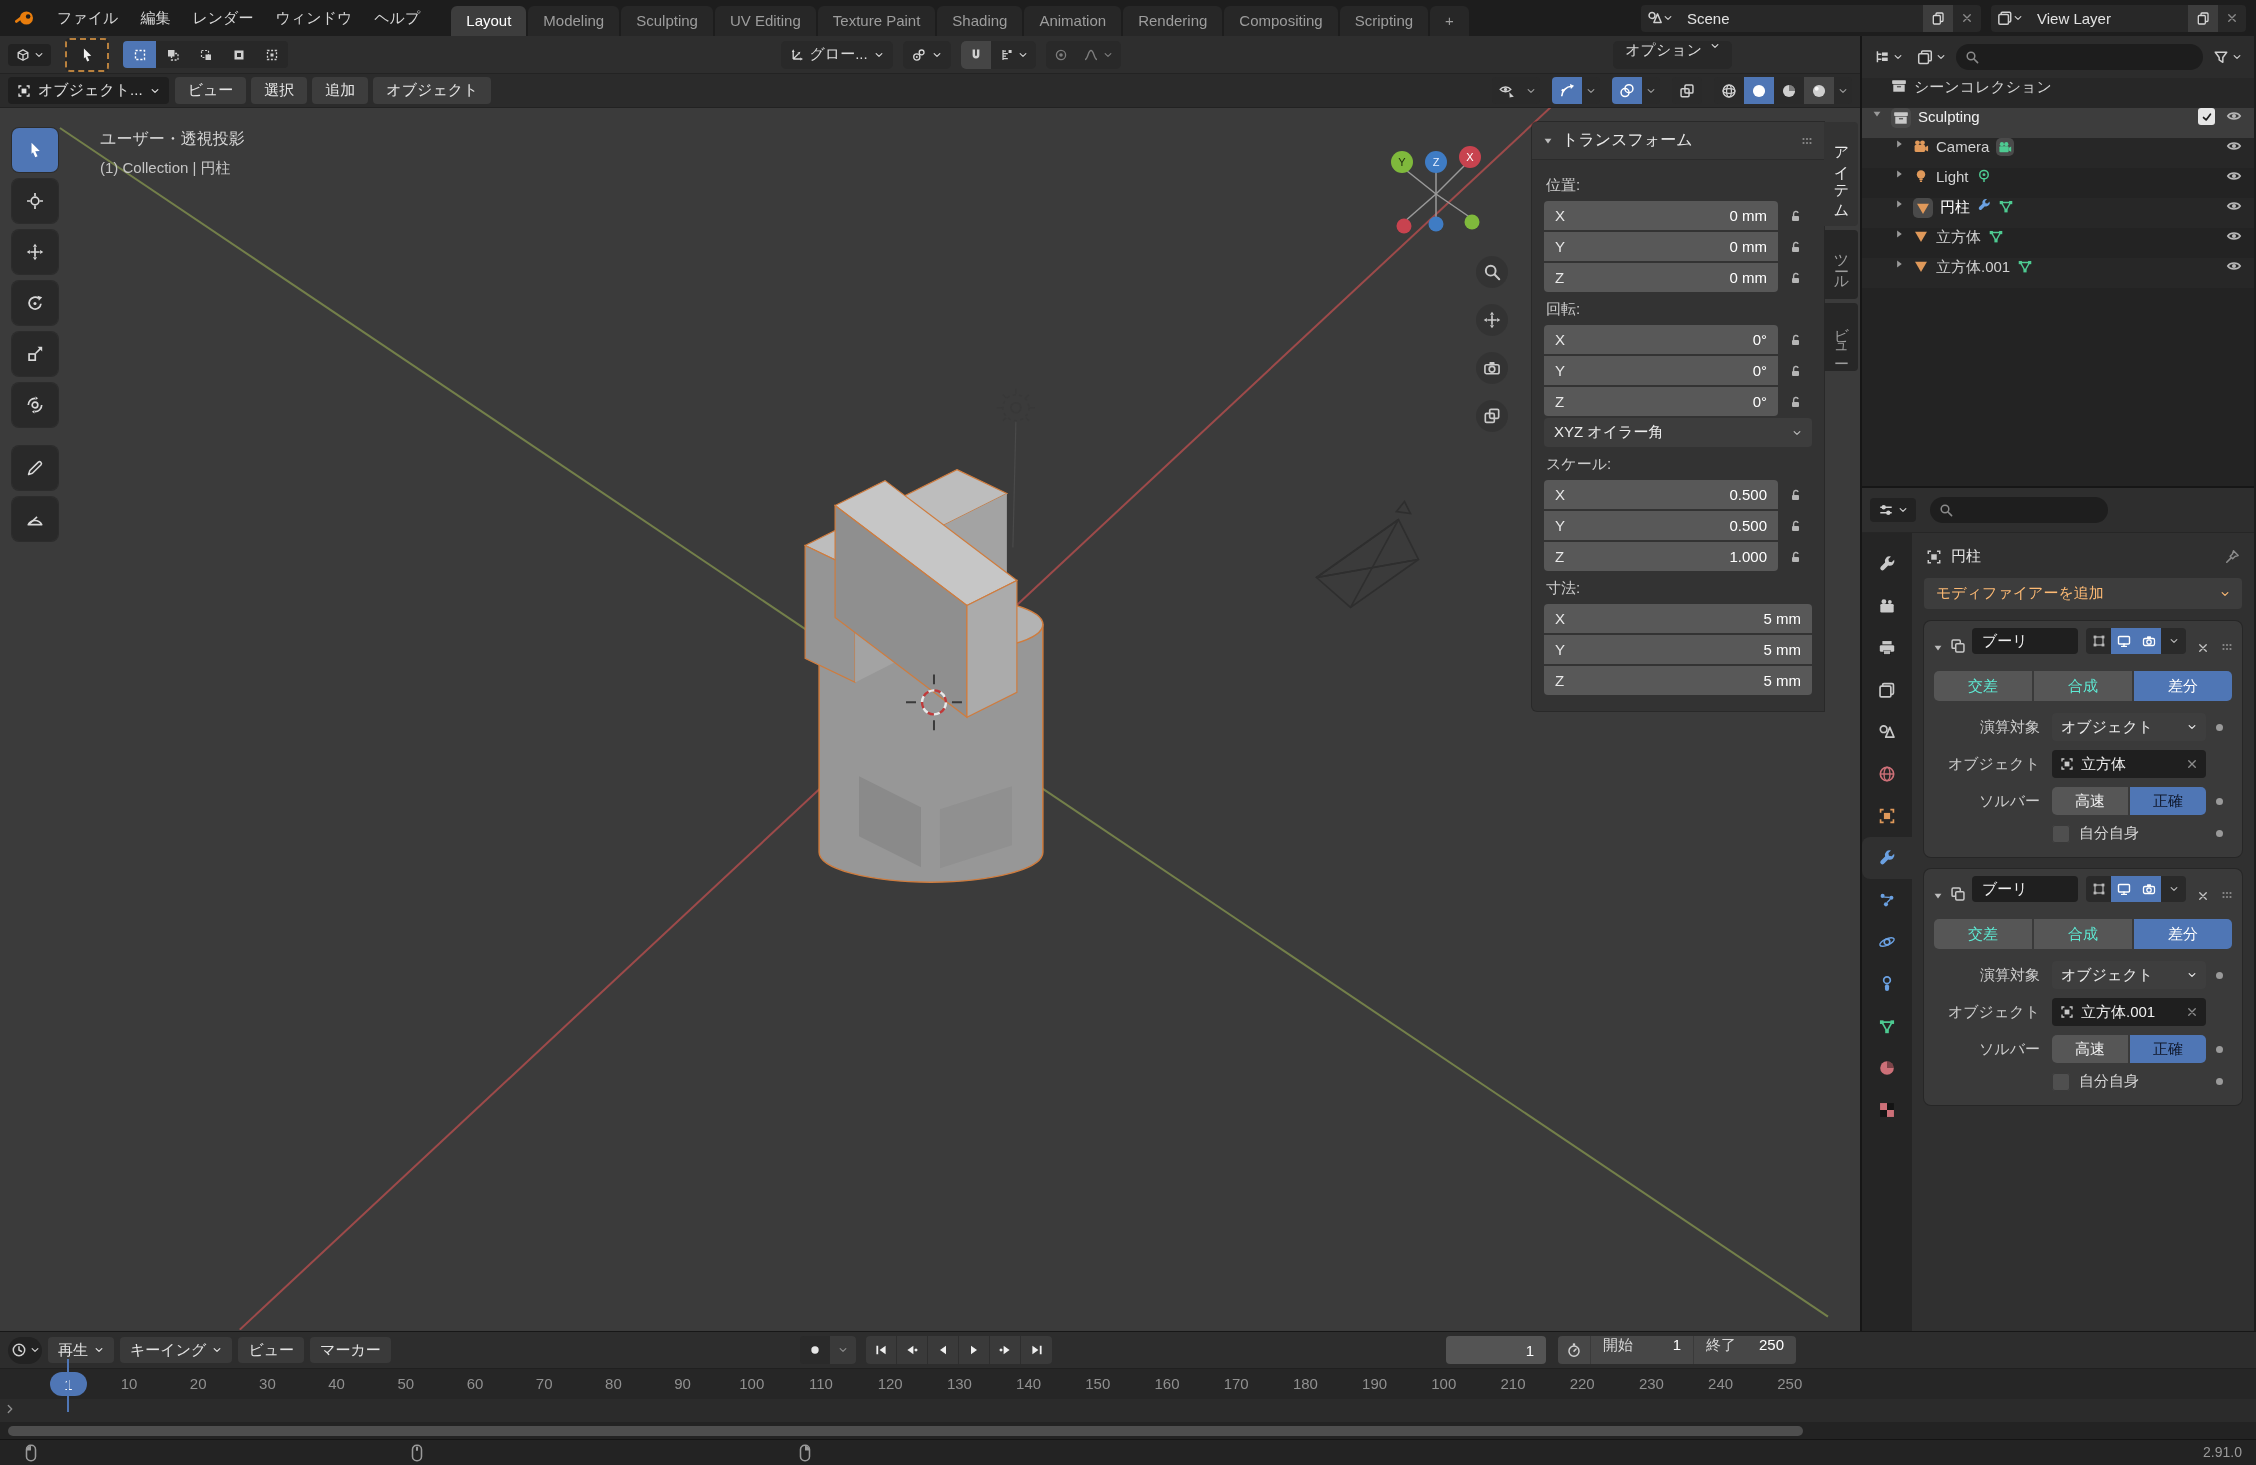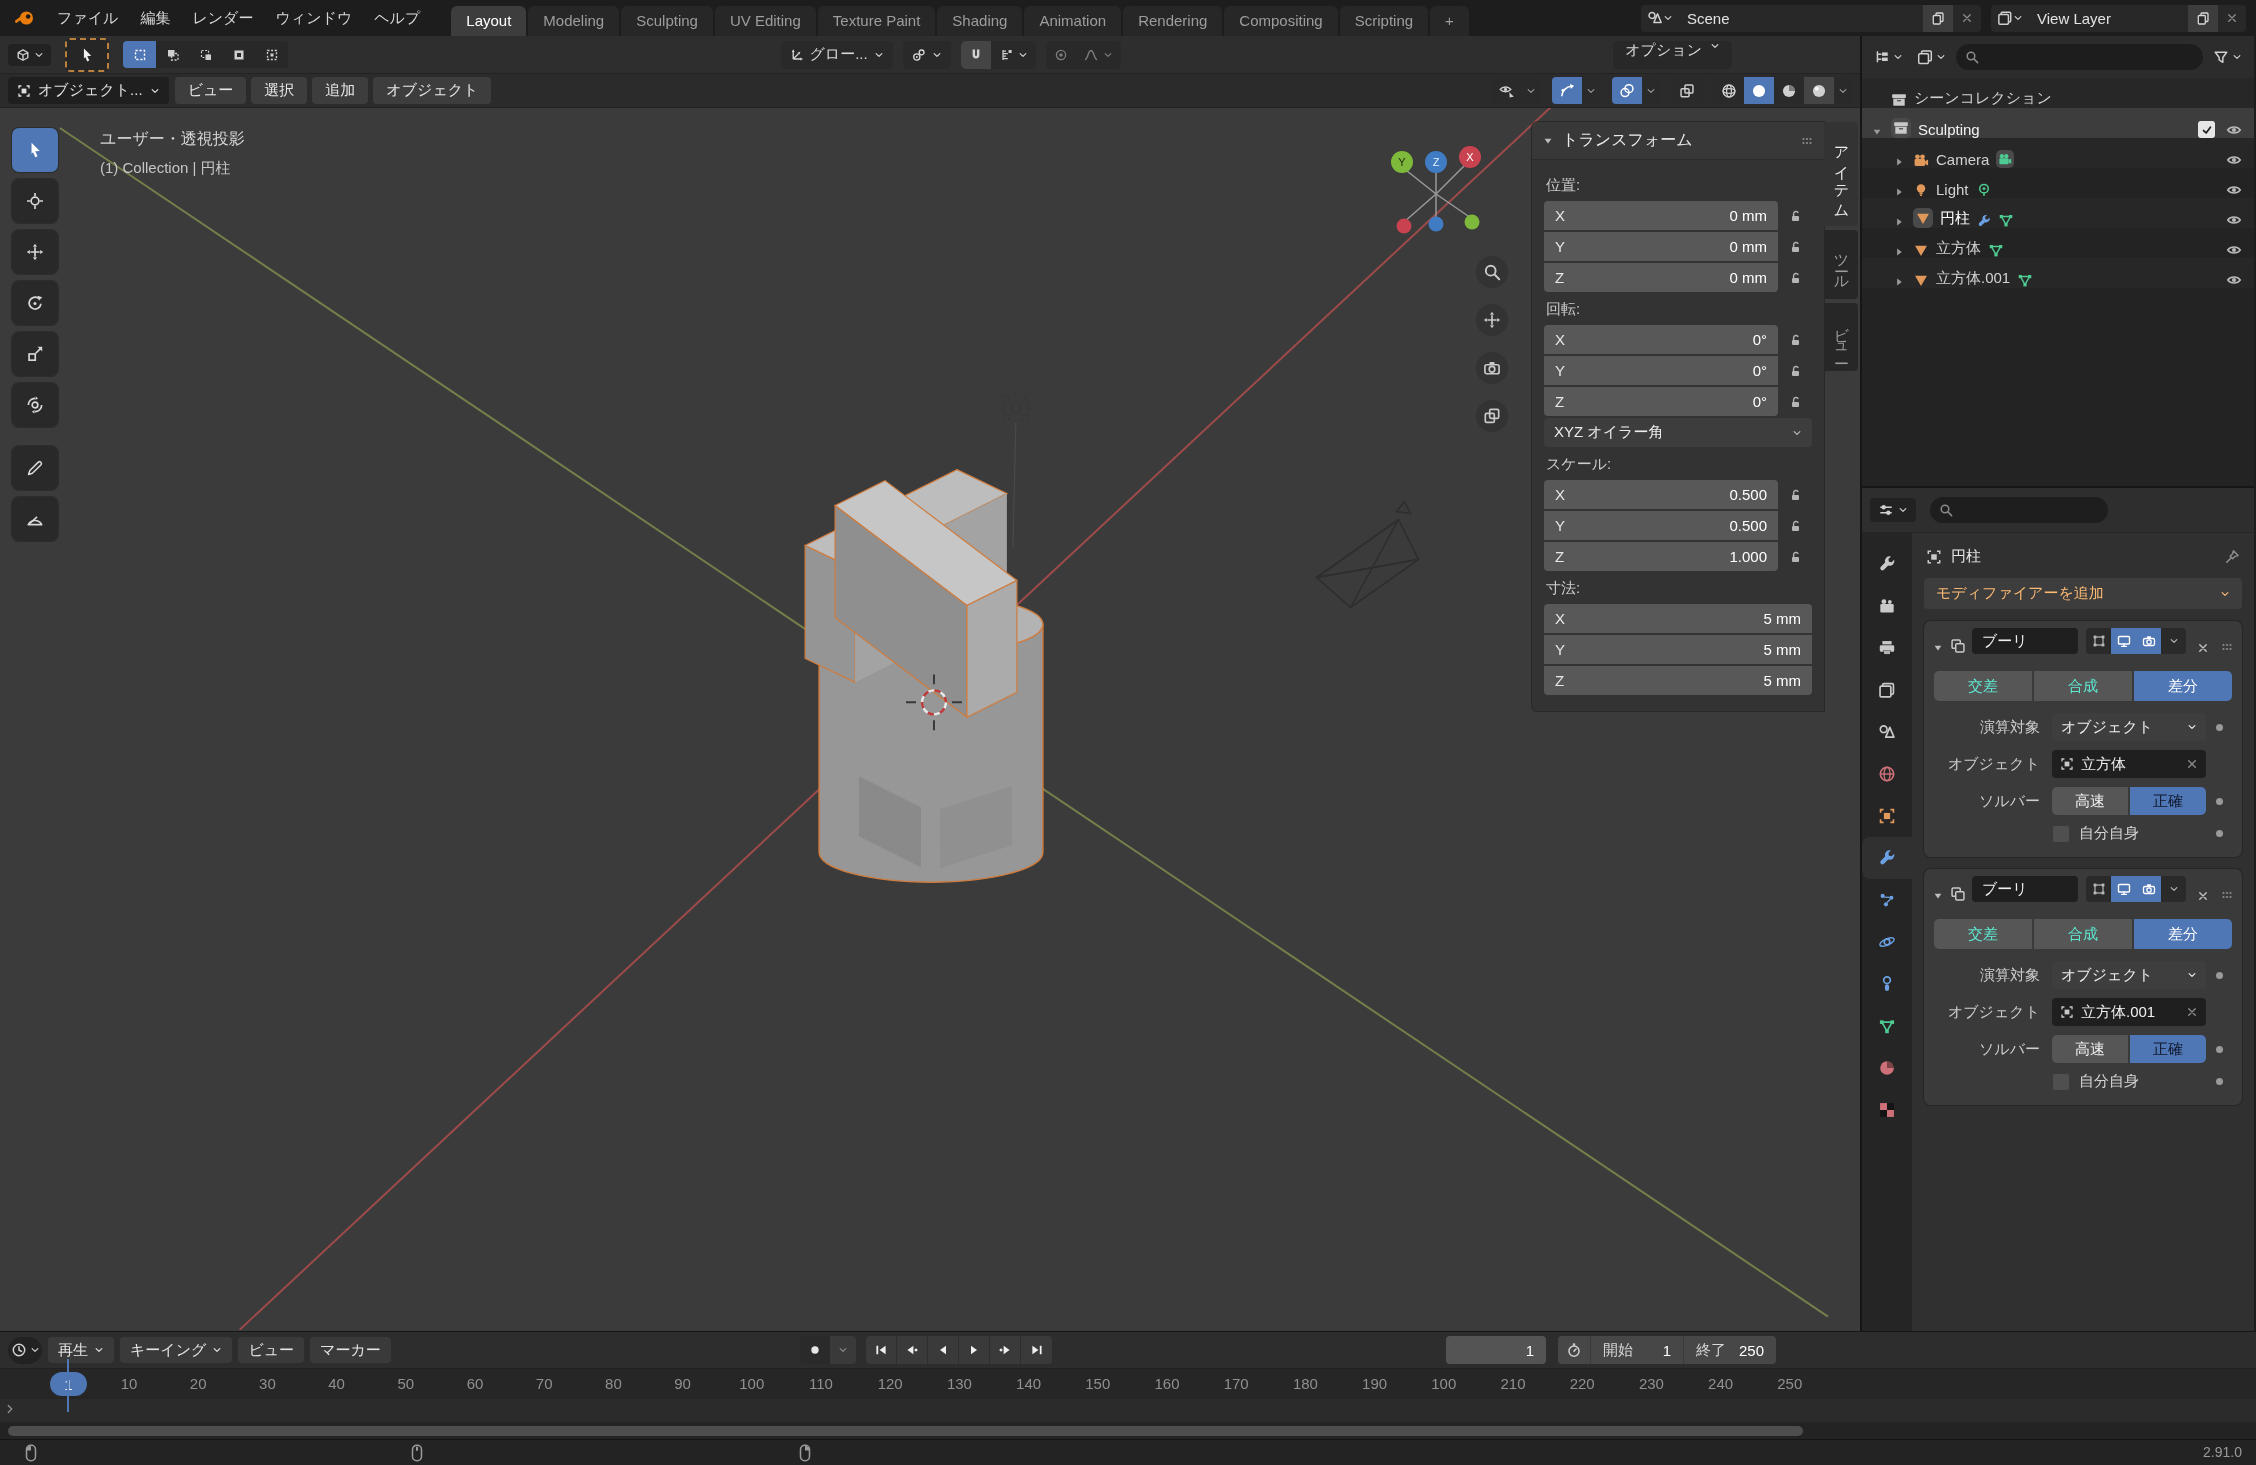--- a/index.html
+++ b/index.html
@@ -79,21 +79,21 @@
   .ntabs{position:absolute;right:0;top:14px;width:36px;display:flex;flex-direction:column;gap:4px}
   .ntab{writing-mode:vertical-rl;padding:14px 0;width:34px;background:#272727;color:#9d9d9d;border-radius:0 4px 4px 0;font-size:15px;letter-spacing:2px;text-align:center}
   .ntab.active{background:#333;color:#ececec}
   
   .rightcol{width:392px;display:flex;flex-direction:column}
   .outliner{height:452px;background:#232323;display:flex;flex-direction:column;border-bottom:2px solid #161616;box-sizing:border-box}
   .olhead{height:42px;background:#2c2c2c;display:flex;align-items:center;gap:6px;padding:0 8px}
   .olbtn{display:flex;align-items:center;gap:3px;color:#cfcfcf;padding:3px 4px}
   .olsearch{flex:1;height:26px;background:#1d1d1d;border-radius:13px;display:flex;align-items:center;padding:0 9px;color:#8a8a8a;gap:6px}
   .oltree{flex:1;overflow:hidden;font-size:15px}
-  .olrow{height:30px;display:flex;align-items:flex-end;gap:7px;padding:0 8px;color:#d2d2d2}
+  .olrow{height:30px;display:flex;align-items:flex-start;gap:7px;padding:0 8px;color:#d2d2d2}
   .olrow .caret{width:14px;display:flex;justify-content:center;color:#9a9a9a}
   .olrow .grow{flex:1}
   .olrow:nth-child(odd){background:#272727}
   .olrow:nth-child(even){background:#232323}
   .olrow.activecol{background:#3d3d3d;color:#f2f2f2}
   .olrow .name{white-space:nowrap}
   .sel .name{color:#fff}
   .iconbox{background:#4a4a4a;border-radius:5px;padding:2px;display:flex}
   .olcheck{width:17px;height:17px;background:#e6e6e6;border-radius:3px;display:flex;align-items:center;justify-content:center;color:#1c1c1c}
   .eyebtn{color:#b8b8b8;display:flex;width:24px;justify-content:center}
@@ -146,21 +146,21 @@
   .tlmenu{display:flex;align-items:center;gap:6px;background:#3a3a3a;border-radius:4px;height:26px;padding:0 10px;color:#e4e4e4}
   .tlcenter{position:absolute;left:800px;top:4px;display:flex;align-items:center;gap:10px}
   .recgrp{display:flex;align-items:center;background:#2a2a2a;border-radius:4px;height:28px;overflow:hidden}
   .recgrp .gbtn{padding:0 8px;height:100%;display:flex;align-items:center;color:#d8d8d8}
   .playgrp{display:flex;background:#3a3a3a;border-radius:4px;overflow:hidden;height:28px}
   .playgrp button{width:31px;display:flex;align-items:center;justify-content:center;color:#f0f0f0;border-right:1px solid #2e2e2e}
   .playgrp button:last-child{border-right:none}
   .tlright{position:absolute;left:1446px;top:4px;display:flex;align-items:center;gap:12px}
   .framefield{width:100px;height:28px;background:#545454;border-radius:4px;display:flex;align-items:center;justify-content:flex-end;padding:0 12px;color:#fff;box-sizing:border-box}
   .rangegrp{display:flex;align-items:center;background:#474747;border-radius:4px;height:28px;overflow:hidden}
-  .rangegrp .rgseg{display:flex;align-items:center;gap:10px;padding:0 12px;height:100%}
+  .rangegrp .rgseg{display:flex;gap:20px;padding:0 12px;height:100%}
   .rangegrp .rgseg + .rgseg{border-left:1px solid #3a3a3a}
   .rangegrp .rlab{color:#d8d8d8}.rangegrp .rval{color:#fff;min-width:28px;text-align:right}
   .stopw{padding:0 8px;display:flex;align-items:center;color:#d0d0d0;height:100%;border-right:1px solid #3a3a3a}
   .tlruler{height:30px;background:#262626;position:relative;border-top:1px solid #202020}
   .tl-nums{position:absolute;inset:0}
   .tl-num{position:absolute;top:6px;left:calc(129px + var(--i)*69.2px);transform:translateX(-50%);color:#909090;font-size:15px}
   .tl-badge{position:absolute;left:50px;top:3px;width:37px;height:24px;background:#4f76b5;border-radius:12px;color:#fff;display:flex;align-items:center;justify-content:center;font-size:15px}
   .tlstrip{height:23px;background:#2b2b2b;position:relative}
   .playhead{position:absolute;left:67px;top:27px;width:2px;height:53px;background:#4f76b5}
   .stripchev{position:absolute;left:4px;top:4px;color:#8d8d8d}

